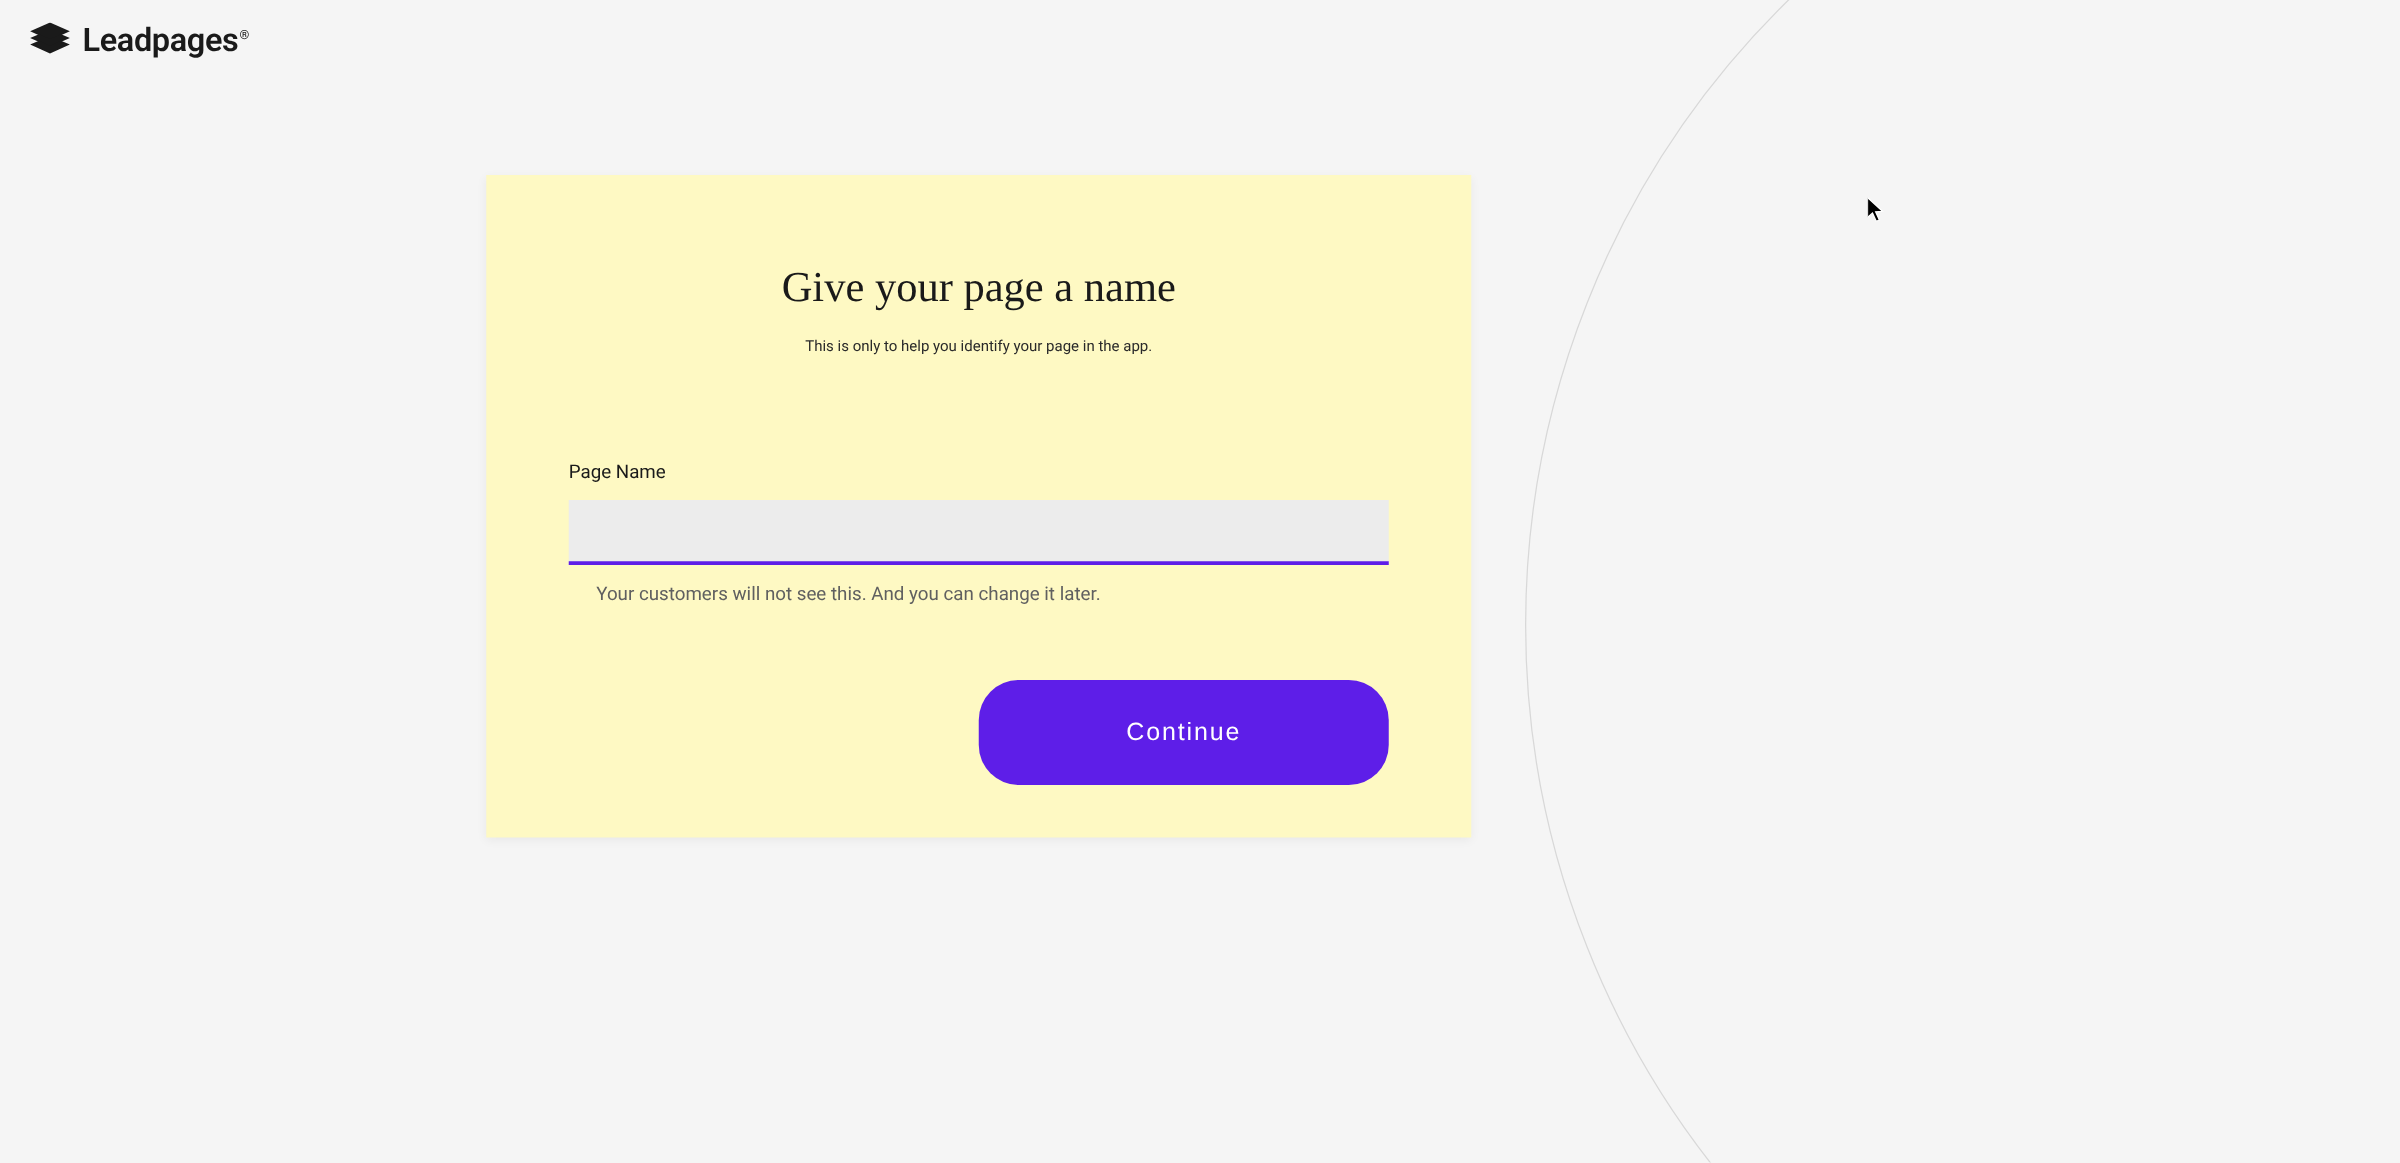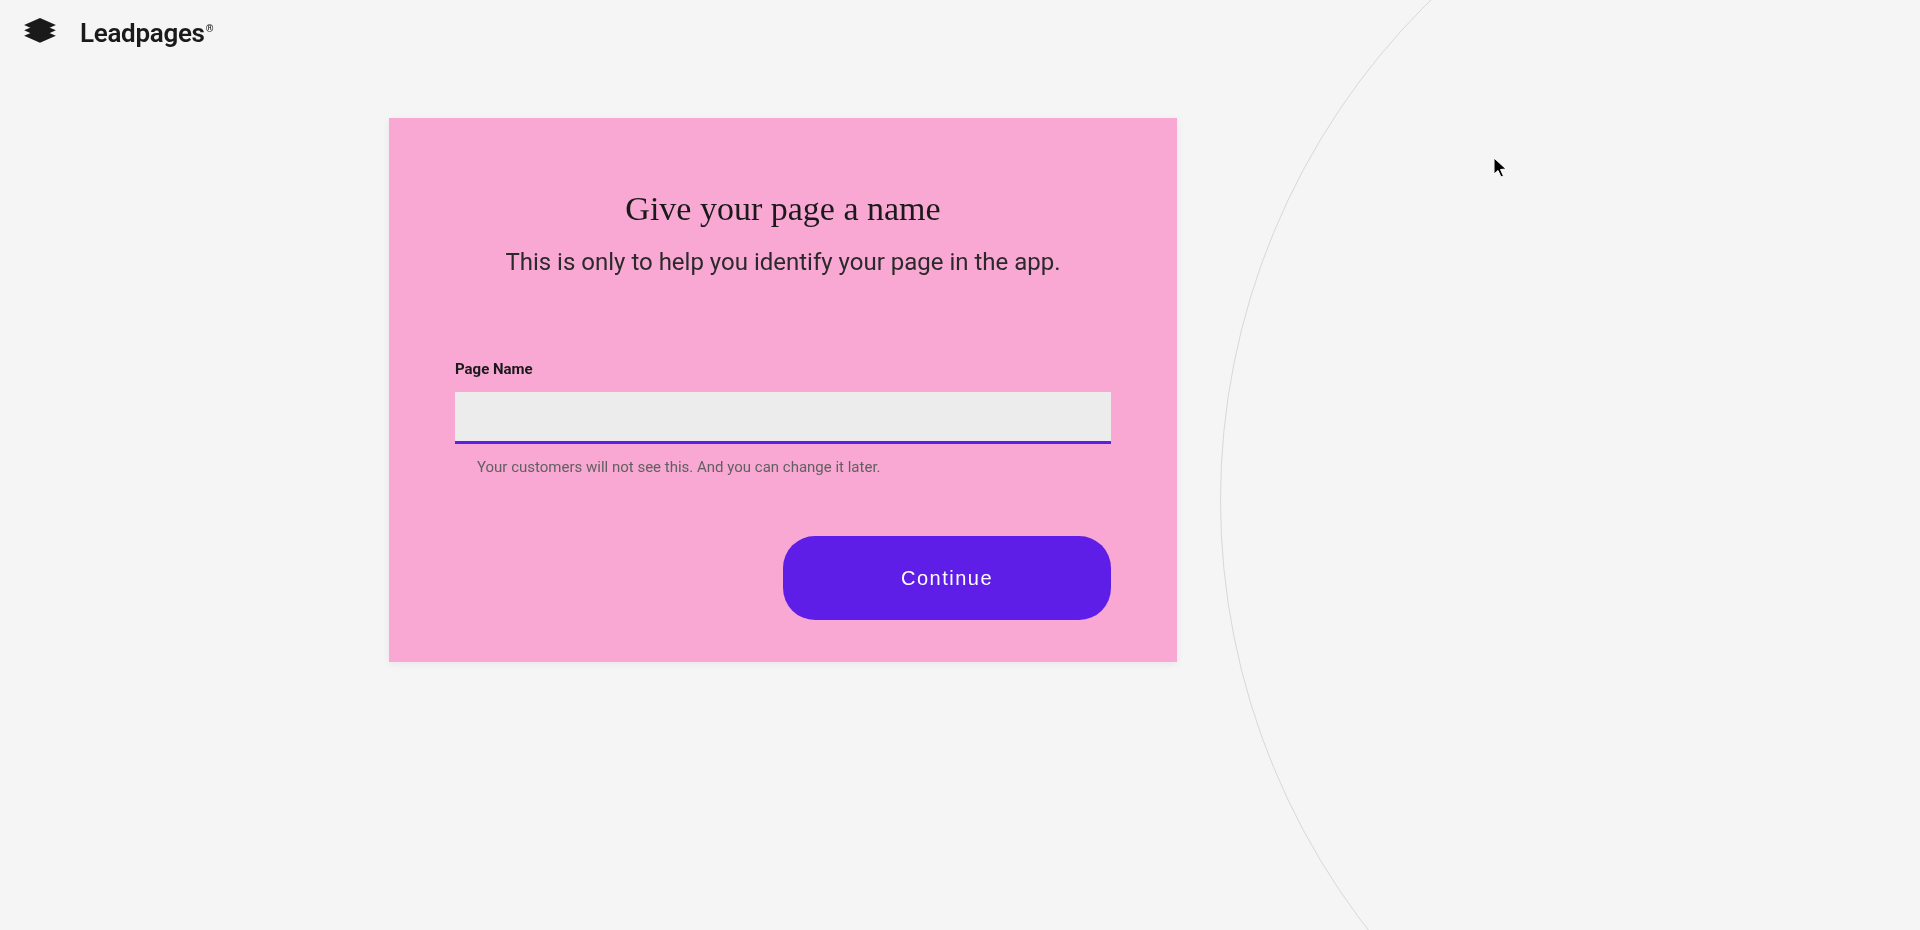--- a/index.html
+++ b/index.html
@@ -27,21 +27,21 @@
       border-radius: 50%;
       z-index: 0;
     }
     
     .header {
       position: absolute;
       top: 18px;
       left: 22px;
       display: flex;
       align-items: flex-start;
-      gap: 22px;
+      gap: 8px;
       z-index: 2;
     }
     
     .logo-icon {
       display: flex;
       align-items: center;
       justify-content: center;
     }
     
     .logo-icon svg {
@@ -57,49 +57,49 @@
     }
     
     .logo-trademark {
       font-size: 10px;
       vertical-align: super;
       margin-left: 1px;
     }
     
     .card {
       position: absolute;
-      top: 118px;
+      top: 140px;
       left: 389px;
       width: 788px;
-      background-color: #f9a8d4;
+      background-color: #fef9c3;
       box-shadow: 0 2px 8px rgba(0,0,0,0.06);
       padding: 72px 66px 42px 66px;
       z-index: 1;
     }
     
     .card-title {
       font-family: Georgia, "Times New Roman", serif;
       font-size: 34px;
       font-weight: 500;
       color: #1a1a1a;
       text-align: center;
       margin-bottom: 20px;
     }
     
     .card-subtitle {
-      font-size: 24px;
+      font-size: 12px;
       color: #2a2a2a;
       text-align: center;
       margin-bottom: 84px;
       font-weight: 400;
     }
     
     .form-label {
       font-size: 15px;
-      font-weight: 700;
+      font-weight: 400;
       color: #1a1a1a;
       margin-bottom: 14px;
       display: block;
     }
     
     .form-input {
       width: 100%;
       height: 52px;
       background-color: #ececec;
       border: none;

